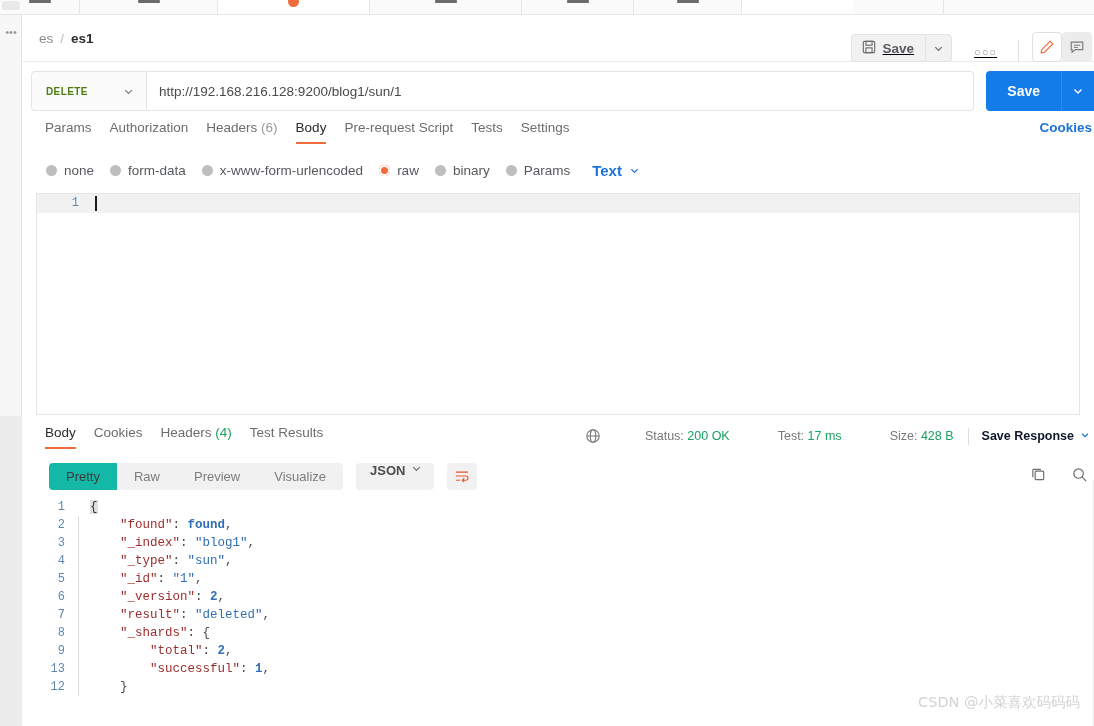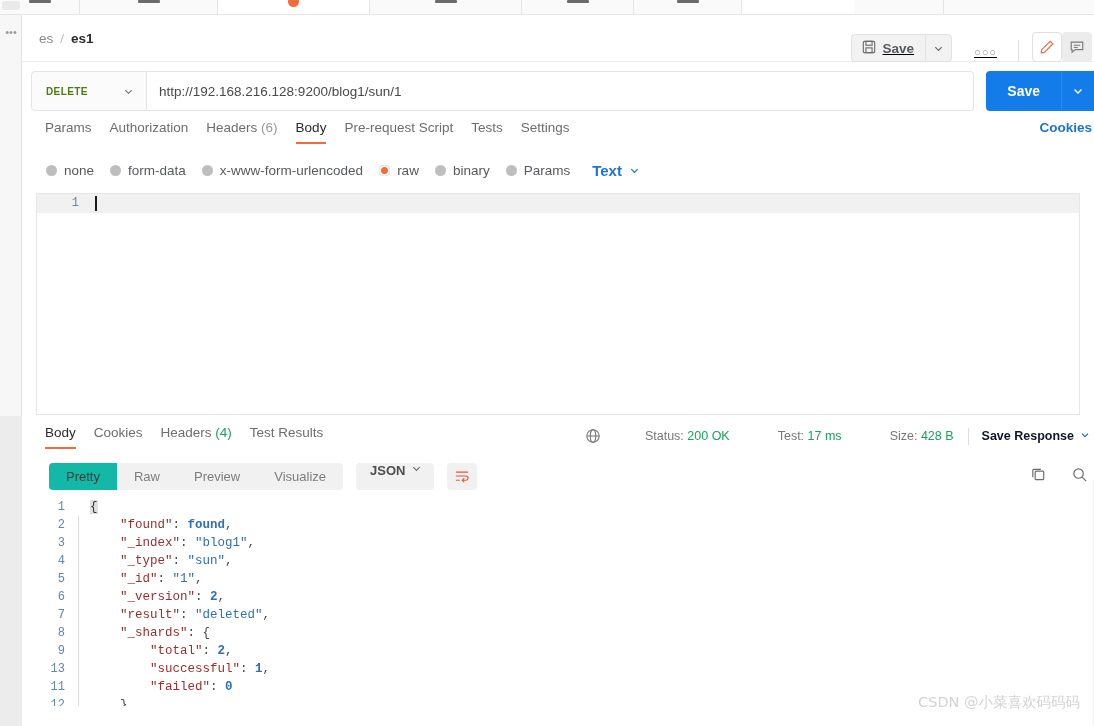--- a/index.html
+++ b/index.html
@@ -521,25 +521,20 @@
         <div class="j-num">9</div>
         <div class="j-rule" style="visibility: visible;"></div>
         <div class="j-code"><span>        </span><span class="k">"total"</span><span class="p">: </span><span class="n">2</span><span class="p">,</span></div>
       </div>
       <div class="j-row">
         <div class="j-num">13</div>
         <div class="j-rule" style="visibility: visible;"></div>
         <div class="j-code"><span>        </span><span class="k">"successful"</span><span class="p">: </span><span class="n">1</span><span class="p">,</span></div>
       </div>
       <div class="j-row">
-        <div class="j-num">11</div>
-        <div class="j-rule" style="visibility: visible;"></div>
-        <div class="j-code"><span>        </span><span class="k">"failed"</span><span class="p">: </span><span class="n">0</span></div>
-      </div>
-      <div class="j-row">
         <div class="j-num">12</div>
         <div class="j-rule" style="visibility: visible;"></div>
         <div class="j-code"><span>    </span><span class="p">}</span></div>
       </div>
     </div>
 
   <div class="right-seam"></div>
 </div>
 
 <div class="watermark">CSDN @小菜喜欢码码码</div>

